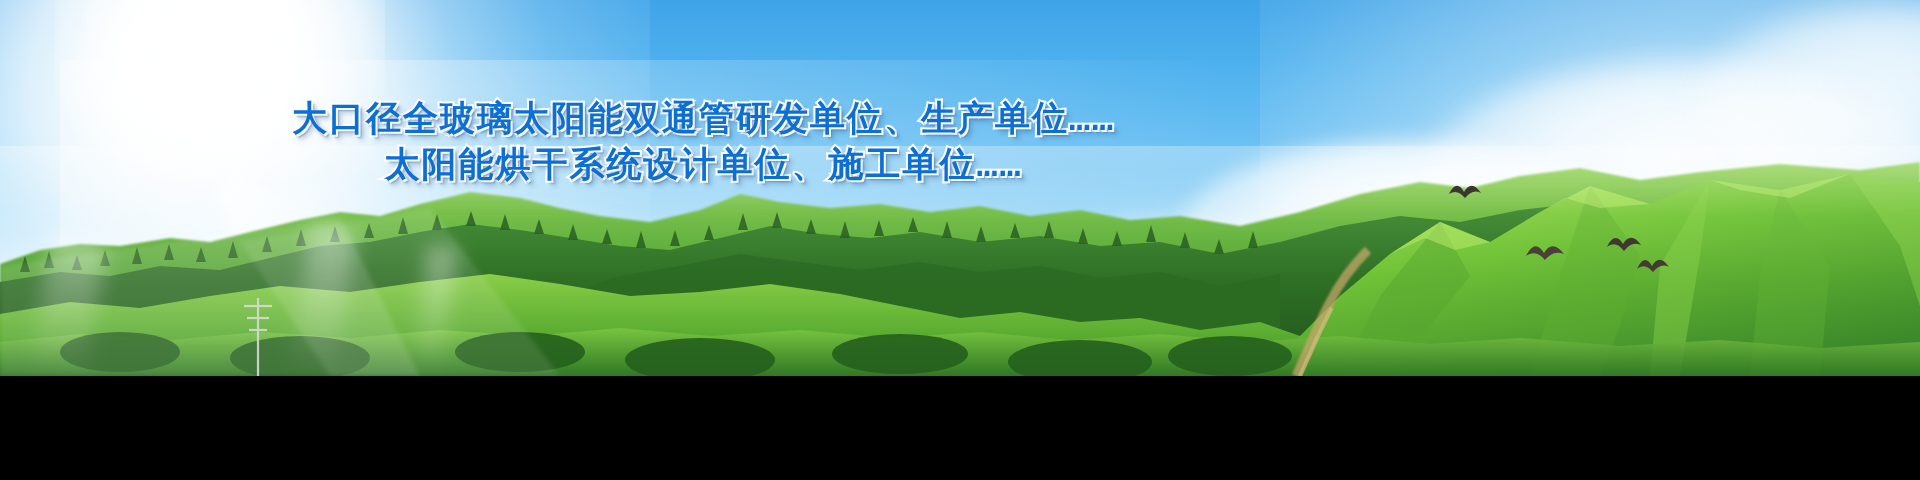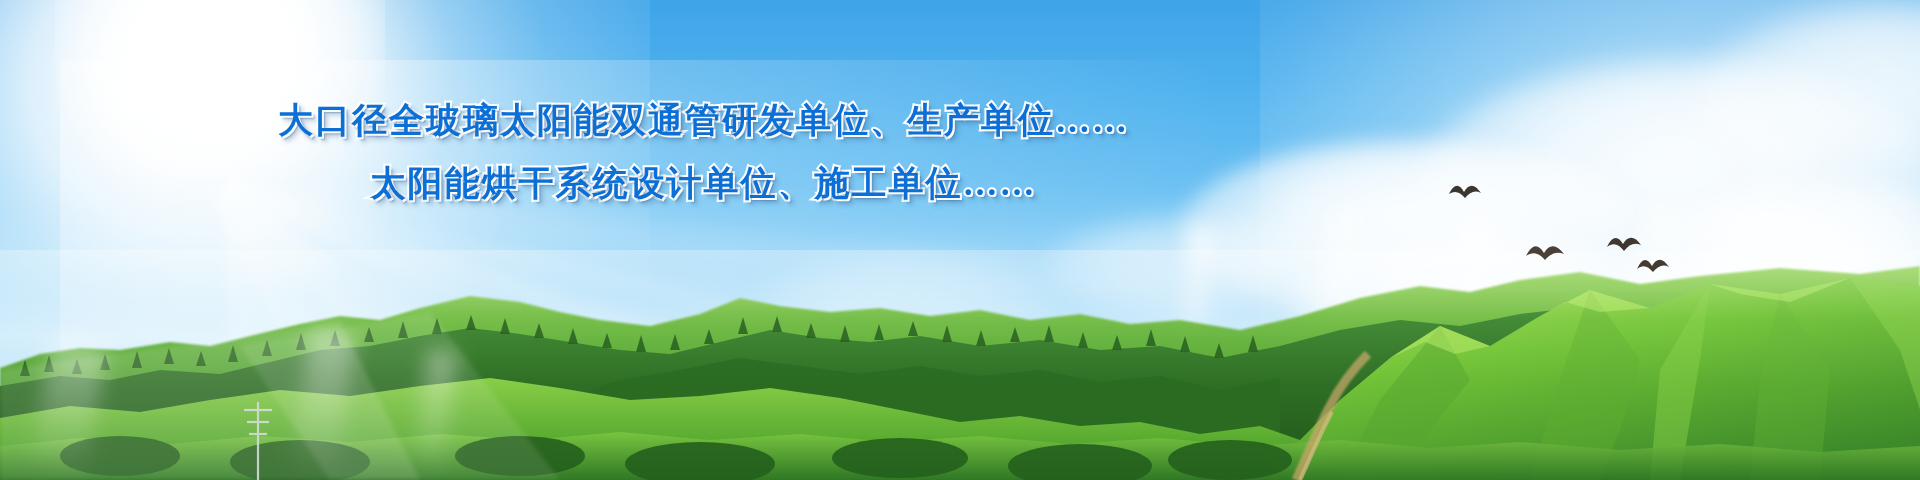--- a/index.html
+++ b/index.html
@@ -3,23 +3,23 @@
 <meta charset="utf-8">
 <style>
   html, body {
     margin: 0;
     padding: 0;
     background: #000;
   }
   .banner {
     position: relative;
     width: 1920px;
-    height: 480px;
+    height: 376px;
     overflow: hidden;
-    font-family: Liberation Serif, serif;
+    font-family: Liberation Mono, monospace;
     
     background:
       linear-gradient(to bottom,
         rgba(255,255,255,0.00) 0%,
         rgba(255,255,255,0.05) 45%,
         rgba(255,255,255,0.22) 62%,
         rgba(255,255,255,0.40) 70%,
         rgba(255,255,255,0.10) 78%,
         rgba(255,255,255,0.00) 86%),
       linear-gradient(to bottom, #3fa4e8 0%, #4bb0ee 18%, #63bdf2 38%, #86cef6 56%, #a8dcf8 70%, #bfe4f6 80%, #cfe9f3 100%);
@@ -140,21 +140,21 @@
 
   
   .headline {
     position: absolute;
     left: 0;
     width: 1407px;            
     text-align: center;
     z-index: 40;
   }
   .line1 { top: 100px; }
-  .line2 { top: 163px; text-align: center; }
+  .line2 { top: 146px; text-align: center; }
 
   .line-text {
     display: inline-block;
     font-size: 35px;
     line-height: 42px;
     font-weight: bold;
     letter-spacing: 2px;
     color: #0b6fd6;
     -webkit-text-stroke: 4px #ffffff;
     paint-order: stroke fill;

